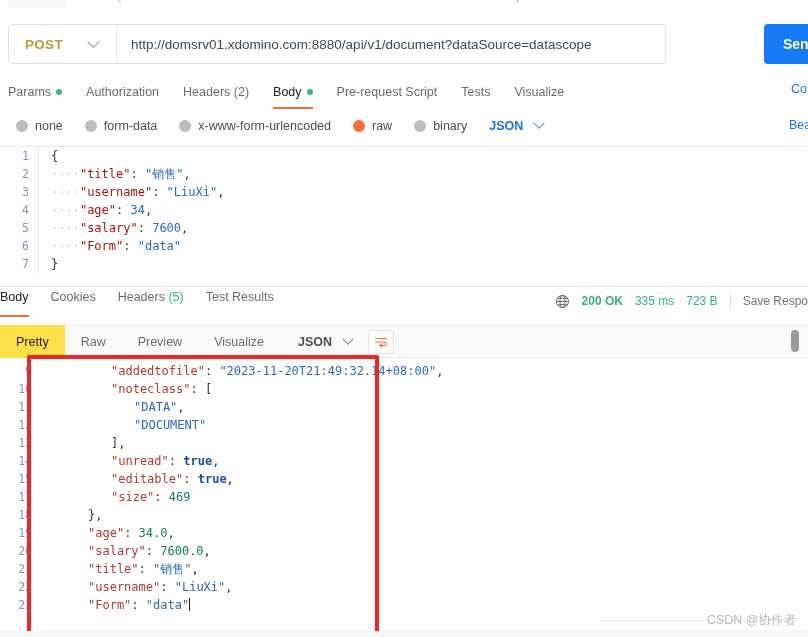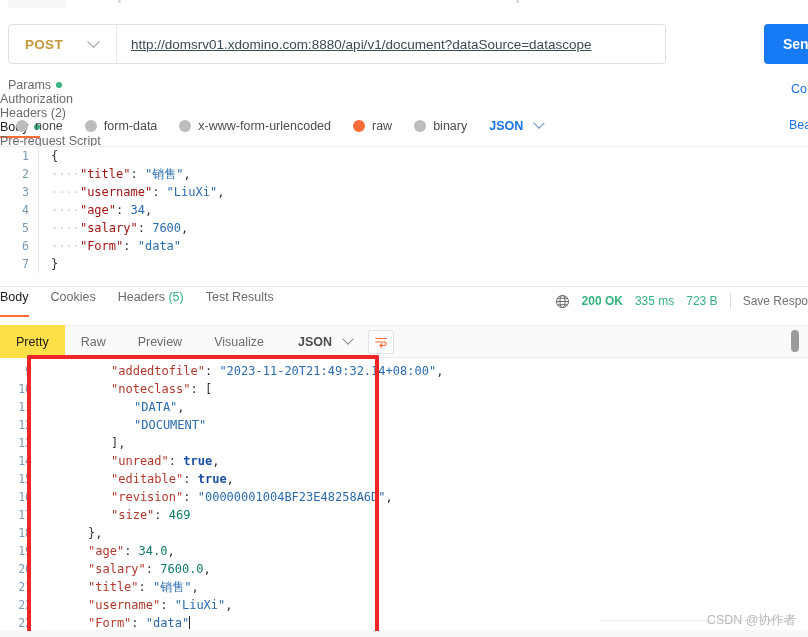--- a/index.html
+++ b/index.html
@@ -46,34 +46,34 @@
     color: #c59a3b; font-weight: bold; font-size: 13.5px; letter-spacing: .3px;
   }
   .chev {
     width: 9px; height: 9px;
     border-right: 1.4px solid #9a9a9a; border-bottom: 1.4px solid #9a9a9a;
     transform: rotate(45deg) translate(-2px,-2px);
   }
   .url-input {
     flex: 1; display: flex; align-items: center;
     padding: 0 14px; font-size: 13.5px; color: #3b4a54;
-    overflow: hidden; white-space: nowrap; text-decoration: underline;
+    overflow: hidden; white-space: nowrap;
   }
   .send-btn {
     position: absolute; left: 764px; top: 24px; width: 72px; height: 40px;
     background: #157af3; border-radius: 4px;
     display: flex; align-items: center; justify-content: center;
     color: #fff; font-weight: bold; font-size: 14px; cursor: pointer;
     border: none;
   }
 
   
   .req-tabs {
     position: absolute; left: 0; top: 78px; width: 648px; height: 28px;
-    display: flex; align-items: flex-start; flex-direction: column;
+    display: flex; align-items: center;
   }
   .req-tab {
     position: relative; display: flex; align-items: center; gap: 5px;
     height: 26px; padding: 0 0 0 0; margin-right: 24px;
     font-size: 12.5px; color: #6b6b6b; cursor: pointer; white-space: nowrap;
   }
   .req-tab:first-child { margin-left: 8px; }
   .req-tab.active { color: #212121; }
   .req-tab.active::after {
     content: ""; position: absolute; left: 0; right: 0; bottom: -4px;
@@ -403,24 +403,20 @@
       </div>
       <div class="code-row">
         <div class="gutter">14</div>
         <div class="code-line" style="padding-left: 69px;"><span class="k2">"unread"</span><span class="p">: </span><span class="b">true</span><span class="p">,</span></div>
       </div>
       <div class="code-row">
         <div class="gutter">15</div>
         <div class="code-line" style="padding-left: 69px;"><span class="k2">"editable"</span><span class="p">: </span><span class="b">true</span><span class="p">,</span></div>
       </div>
       <div class="code-row">
-        <div class="gutter">16</div>
-        <div class="code-line" style="padding-left: 69px;"><span class="k2">"revision"</span><span class="p">: </span><span class="s">"00000001004BF23E48258A6D"</span><span class="p">,</span></div>
-      </div>
-      <div class="code-row">
         <div class="gutter">17</div>
         <div class="code-line" style="padding-left: 69px;"><span class="k2">"size"</span><span class="p">: </span><span class="n">469</span></div>
       </div>
       <div class="code-row">
         <div class="gutter">18</div>
         <div class="code-line" style="padding-left: 46px;"><span class="p">},</span></div>
       </div>
       <div class="code-row">
         <div class="gutter">19</div>
         <div class="code-line" style="padding-left: 46px;"><span class="k2">"age"</span><span class="p">: </span><span class="n">34.0</span><span class="p">,</span></div>

